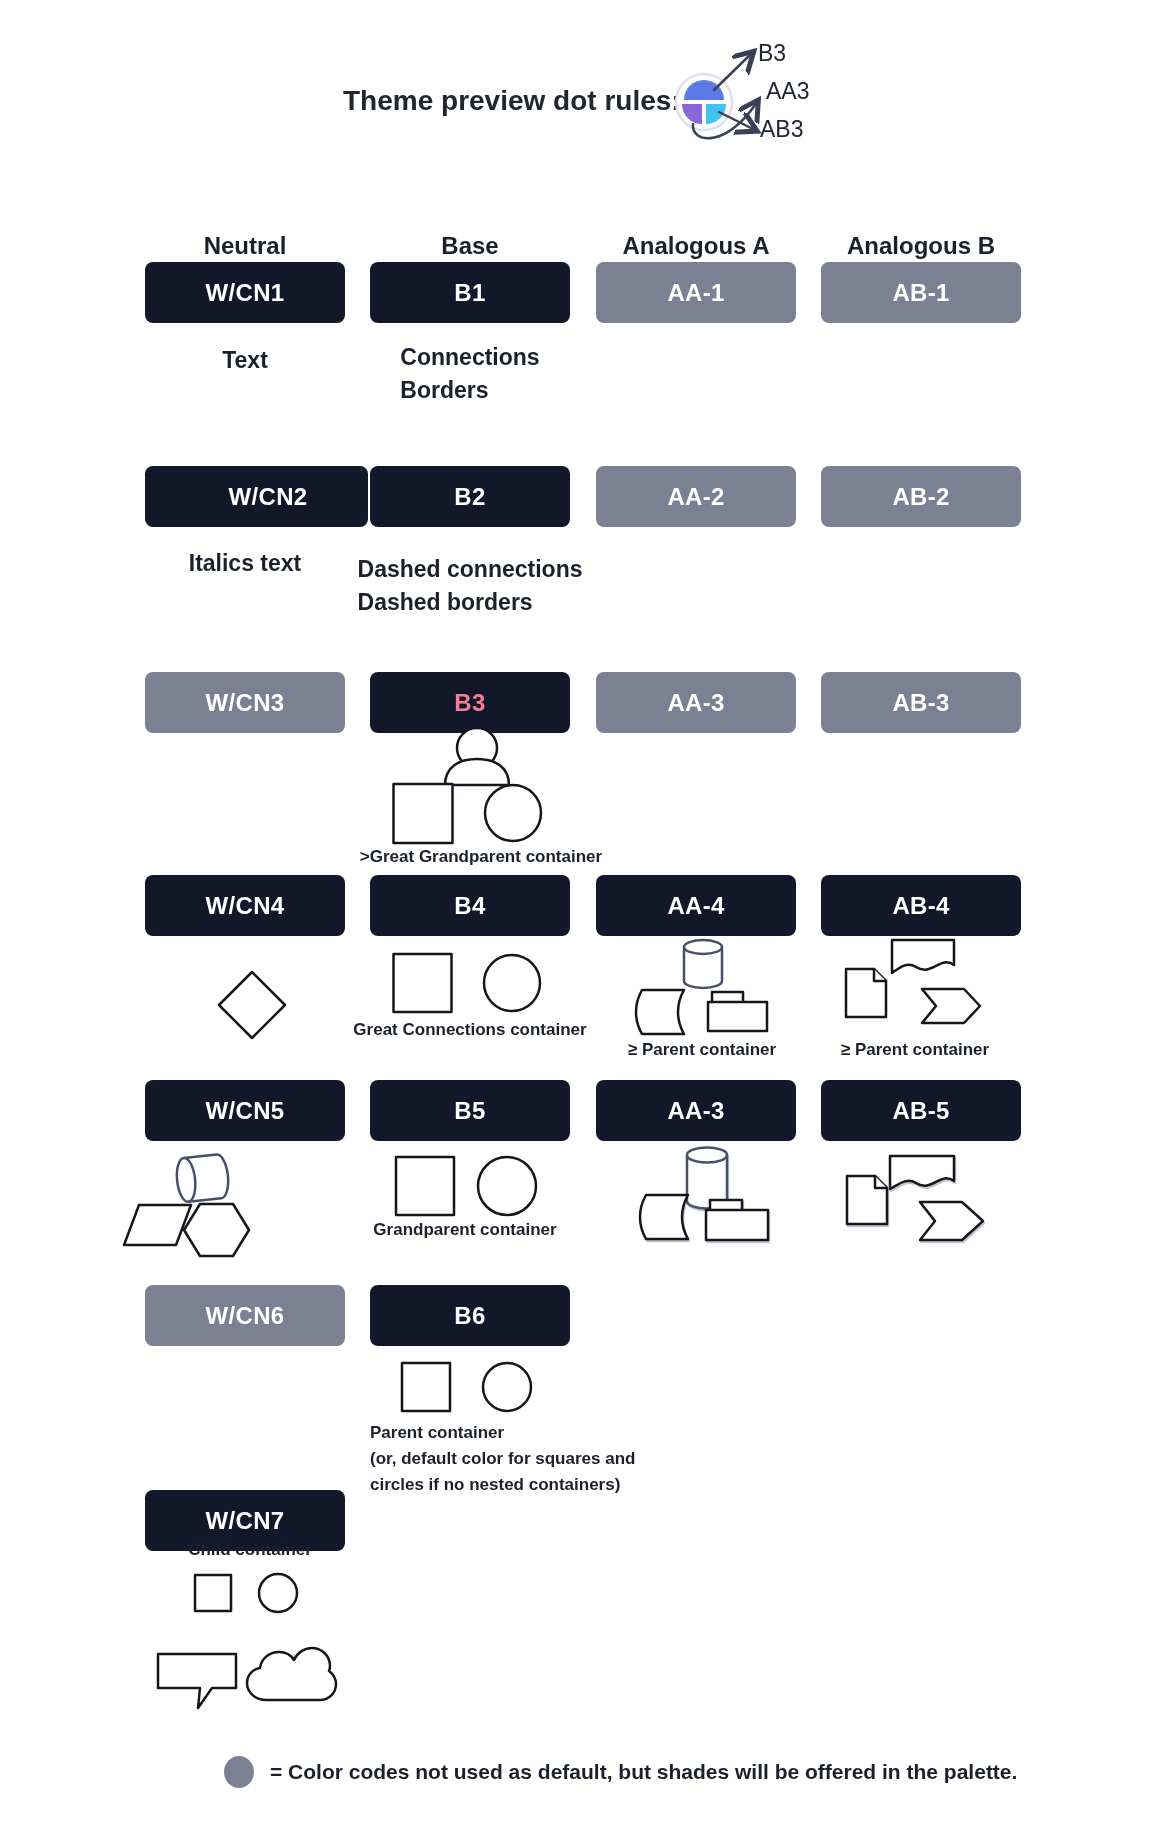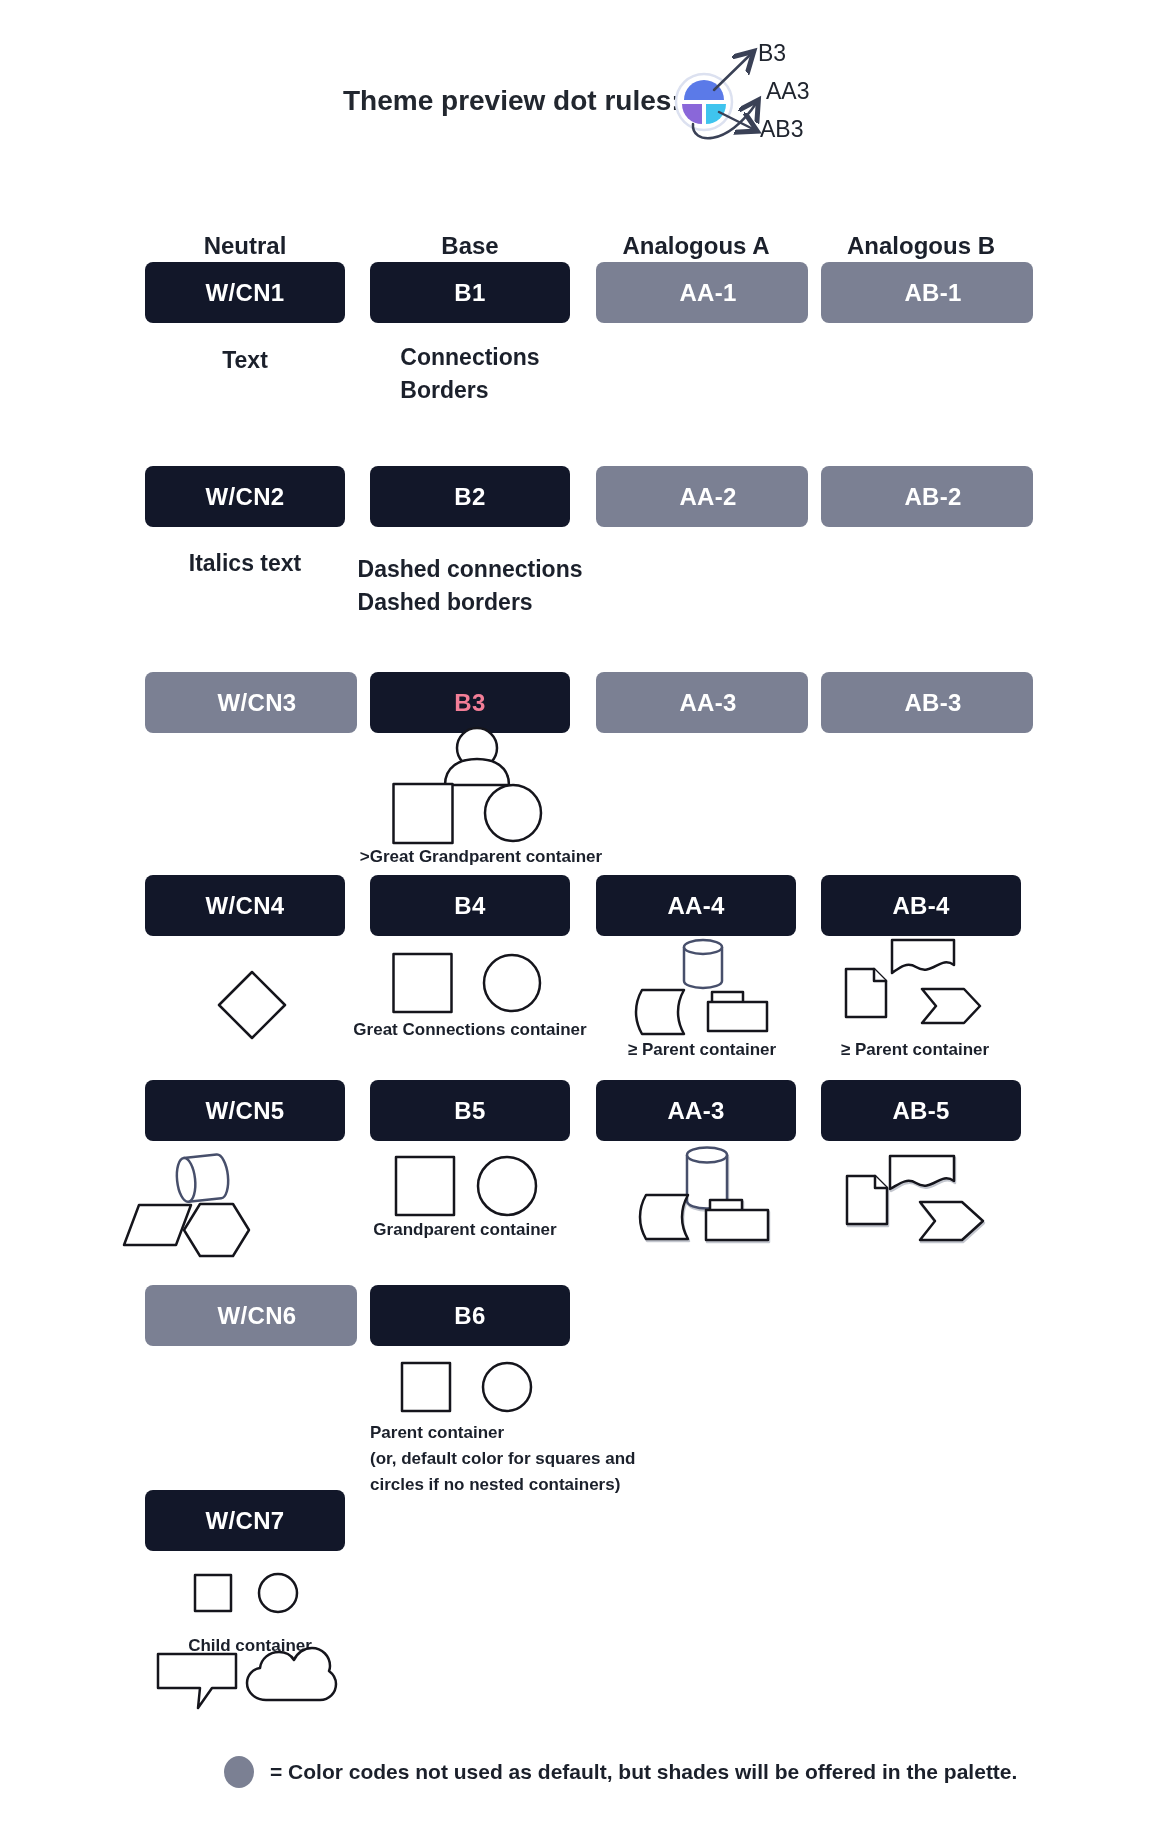--- a/index.html
+++ b/index.html
@@ -9,21 +9,21 @@
   }
   html,body{margin:0;padding:0;background:#fff;}
   #canvas{position:relative;width:1164px;height:1822px;background:#fff;
     font-family:"Liberation Sans",sans-serif;color:var(--ink);overflow:hidden;}
   .title{position:absolute;left:343px;top:85px;font-size:28px;font-weight:600;color:#22272f;white-space:nowrap;}
   .dot-label{position:absolute;font-size:23px;font-weight:400;color:#20252f;white-space:nowrap;}
   .col-header{position:absolute;top:232px;transform:translateX(-50%);font-size:24px;font-weight:700;white-space:nowrap;}
   .swatch{position:absolute;width:200px;height:61px;border-radius:8px;display:flex;align-items:center;justify-content:center;
     color:#fff;font-weight:700;font-size:24px;letter-spacing:.3px;}
   .swatch.dark{background:var(--dark);}
-  .swatch.gray{background:var(--gray);padding-left:12px;}
+  .swatch.gray{background:var(--gray);}
   .swatch.accent{color:var(--accent_pink);}
   .note{position:absolute;transform:translateX(-50%);text-align:left;font-size:23px;font-weight:700;line-height:33px;white-space:nowrap;}
   .small-label{position:absolute;transform:translateX(-50%);font-size:17px;font-weight:700;white-space:nowrap;}
   .small-label-left{position:absolute;font-size:17px;font-weight:700;line-height:26px;white-space:nowrap;}
   svg{position:absolute;overflow:visible;}
   .shp{fill:#fff;stroke:var(--shape_stroke);stroke-width:2.5;stroke-linejoin:round;stroke-linecap:round;}
   .cyl{fill:#fff;stroke:var(--cylinder_stroke);stroke-width:2.5;stroke-linejoin:round;}
   .arrowline{fill:none;stroke:var(--arrow);stroke-width:2.5;stroke-linecap:round;}
   .shadowed{filter:drop-shadow(1px 2px 0 rgba(123,128,147,.45));}
   .footer-dot{position:absolute;left:224px;top:1756px;width:30px;height:32px;border-radius:50%;background:var(--gray);}
@@ -65,21 +65,21 @@
   <div class="swatch dark" style="left:370px;top:262px;">B1</div>
   <div class="swatch gray" style="left:596px;top:262px;">AA-1</div>
   <div class="swatch gray" style="left:821px;top:262px;">AB-1</div>
 
   <div class="note" style="left:245px;top:344px;">Text</div>
   <div class="note" style="left:470px;top:341px;">
     <div>Connections</div>
     <div>Borders</div>
   </div>
 
-  <div class="swatch dark" style="left:145px;top:466px;">W/CN2</div>
+  <div class="swatch dark" style="left:145px;top:466px;padding-left:23px;">W/CN2</div>
   <div class="swatch dark" style="left:370px;top:466px;">B2</div>
   <div class="swatch gray" style="left:596px;top:466px;">AA-2</div>
   <div class="swatch gray" style="left:821px;top:466px;">AB-2</div>
 
   <div class="note" style="left:245px;top:547px;">Italics text</div>
   <div class="note" style="left:470px;top:553px;">
     <div>Dashed connections</div>
     <div>Dashed borders</div>
   </div>
 
@@ -170,21 +170,21 @@
     <rect class="shp" x="7" y="5" width="48" height="48"></rect>
     <circle class="shp" cx="112" cy="29" r="24"></circle>
   </svg>
   <div class="small-label-left" style="left:370px;top:1420px;">
     <div>Parent container</div>
     <div>(or, default color for squares and</div>
     <div>circles if no nested containers)</div>
   </div>
 
   <div class="swatch dark" style="left:145px;top:1490px;">W/CN7</div>
-  <div class="small-label" style="left:250px;top:1636px;">Child container</div>
+  <div class="small-label" style="left:250px;top:1540px;">Child container</div>
 
   <svg style="left:190px;top:1572px;" width="115" height="42" viewBox="0 0 115 42">
     <rect class="shp" x="5" y="3" width="36" height="36"></rect>
     <circle class="shp" cx="88" cy="21" r="19"></circle>
   </svg>
   <svg style="left:150px;top:1638px;" width="195" height="75" viewBox="0 0 195 75">
     <path class="shp" d="M8,16 L86,16 L86,50 L62,50 L48,70 L50,50 L8,50 Z"></path>
     <path class="shp" d="M116,62 C105,62 97,54 97,45 C97,37 103,31 110,30 C111,21 119,14 129,14 C135,14 141,17 144,22 C147,15 154,10 162,10 C172,10 180,18 180,28 C180,30 180,31 179,33 C183,36 186,41 186,46 C186,55 179,62 170,62 Z"></path>
   </svg>
 

